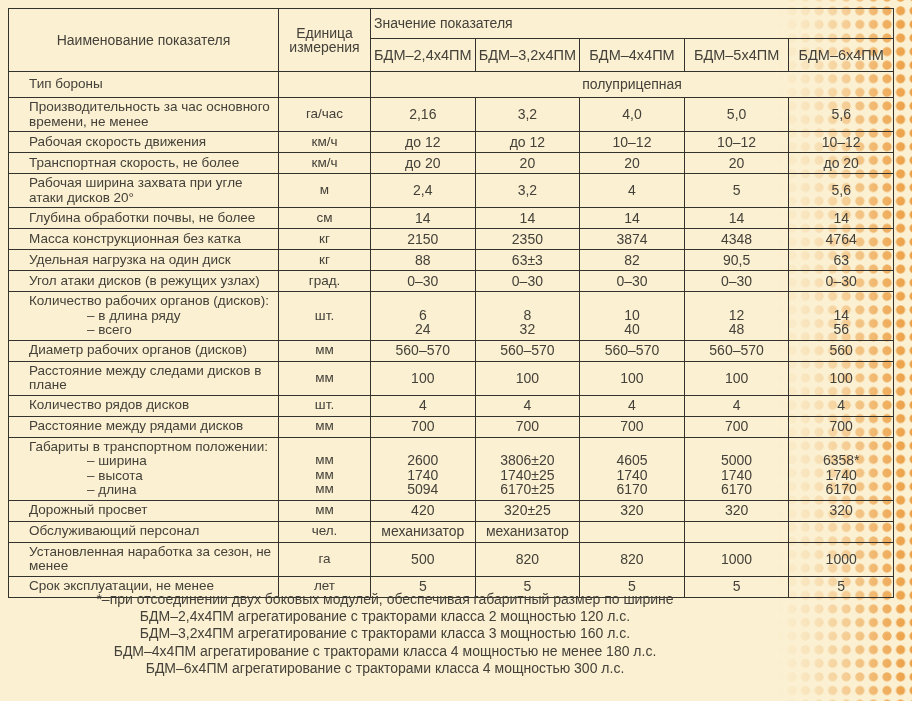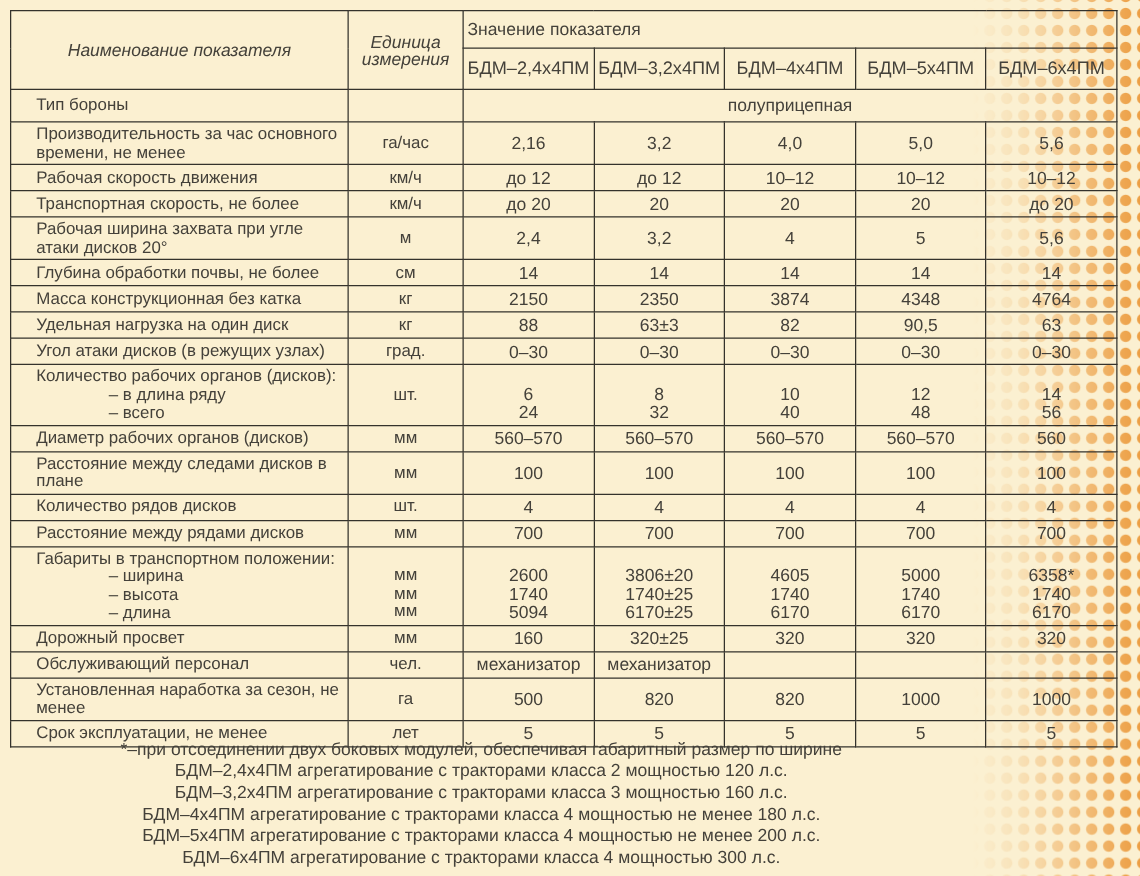--- a/index.html
+++ b/index.html
@@ -16,21 +16,21 @@
     mask-image:linear-gradient(to right,rgba(0,0,0,0) 0%,rgba(0,0,0,.18) 28%,rgba(0,0,0,.5) 58%,rgba(0,0,0,.88) 88%,#000 100%);
   }
   table.spec{
     position:absolute;left:8px;top:8px;width:886px;
     border-collapse:collapse;table-layout:fixed;background:transparent;
   }
   .spec td{
     border:1.5px solid #34322c;vertical-align:middle;
     line-height:14.5px;padding:2px 3px;
   }
-  td.hname,td.hunit{text-align:center;font-size:14px;font-style:italic;}
+  td.hname,td.hunit{text-align:center;font-size:14px;}
   td.hval{text-align:left;font-size:14px;}
   td.hmodel{text-align:center;font-size:14.5px;padding:2px 1px;}
   td.l{text-align:left;font-size:13.5px;padding-left:20px;padding-right:4px;}
   td.u{text-align:center;font-size:13.5px;}
   td.v{text-align:center;font-size:14px;}
   .sub{padding-left:58px;}
   td.vb{vertical-align:bottom;padding-bottom:3px;}
   tr.h1{height:30px;}
   tr.h2{height:33px;}
   tr.rA{height:21px;}
@@ -259,21 +259,21 @@
     <td class="v vb">
           <div>6358*</div>
           <div>1740</div>
           <div>6170</div>
         </td>
   </tr>
 
   <tr class="rA">
     <td class="l">Дорожный просвет</td>
     <td class="u">мм</td>
-    <td class="v">160</td>
+    <td class="v">420</td>
     <td class="v">320±25</td>
     <td class="v">320</td>
     <td class="v">320</td>
     <td class="v">320</td>
   </tr>
 
   <tr class="rA">
     <td class="l">Обслуживающий персонал</td>
     <td class="u">чел.</td>
     <td class="v">механизатор</td>
@@ -303,15 +303,14 @@
     <td class="v">5</td>
   </tr>
 </tbody>
   </table>
 
 <div class="footnotes">
   <div>*–при отсоединении двух боковых модулей, обеспечивая габаритный размер по ширине</div>
   <div>БДМ–2,4х4ПМ агрегатирование с тракторами класса 2 мощностью 120 л.с.</div>
   <div>БДМ–3,2х4ПМ агрегатирование с тракторами класса 3 мощностью 160 л.с.</div>
   <div>БДМ–4х4ПМ агрегатирование с тракторами класса 4 мощностью не менее 180 л.с.</div>
-  <div>БДМ–5х4ПМ агрегатирование с тракторами класса 4 мощностью не менее 200 л.с.</div>
   <div>БДМ–6х4ПМ агрегатирование с тракторами класса 4 мощностью 300 л.с.</div>
 </div>
 
 </body></html>

